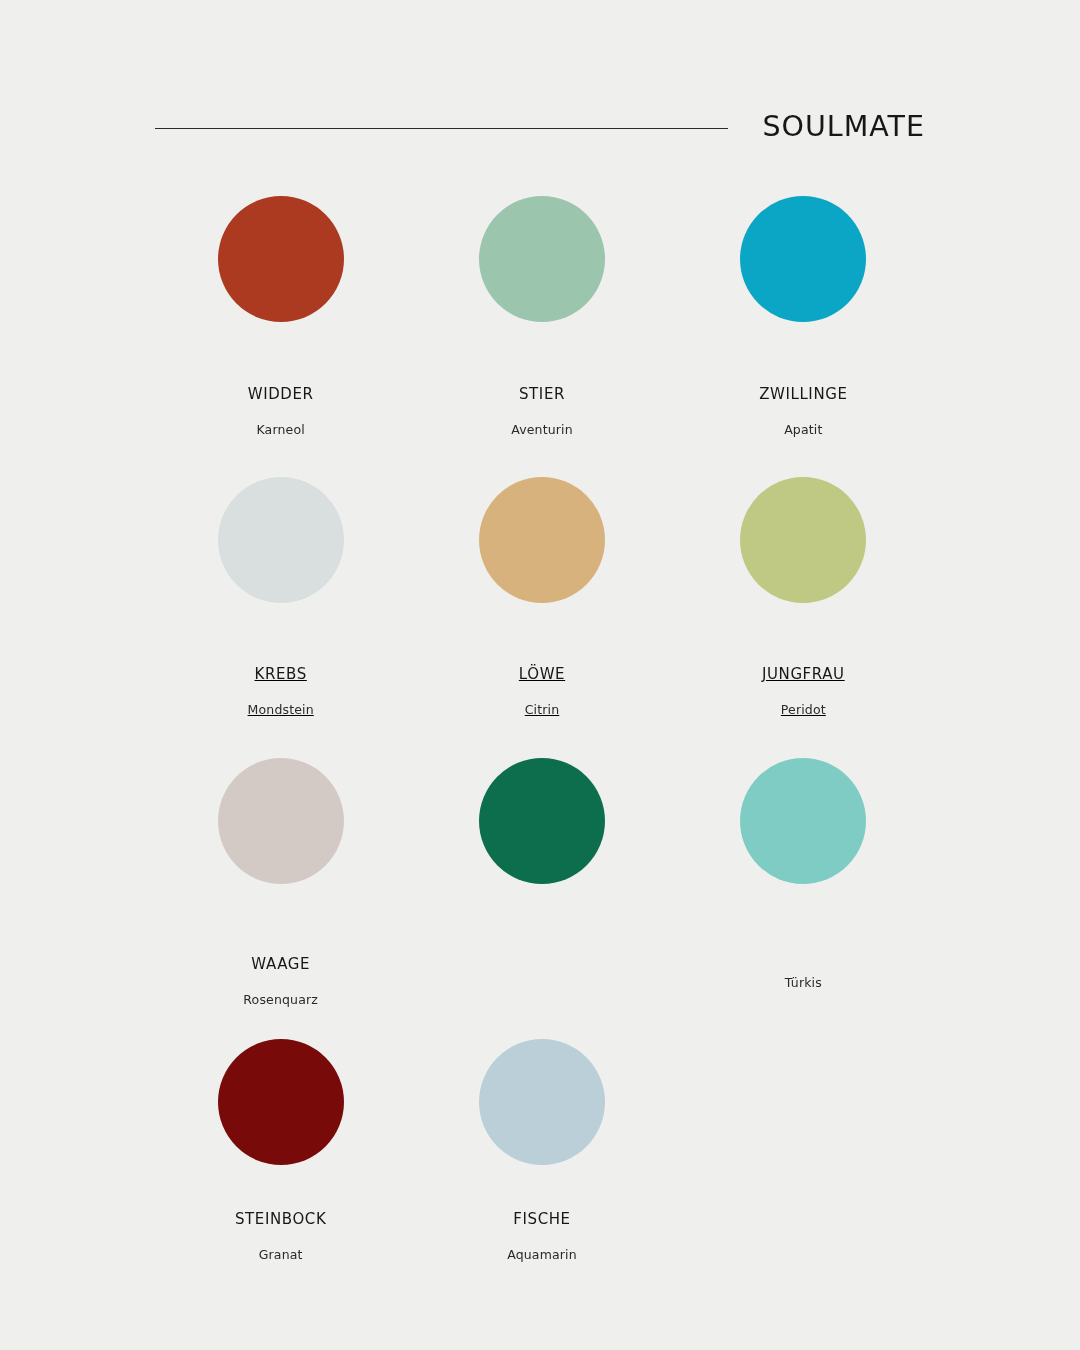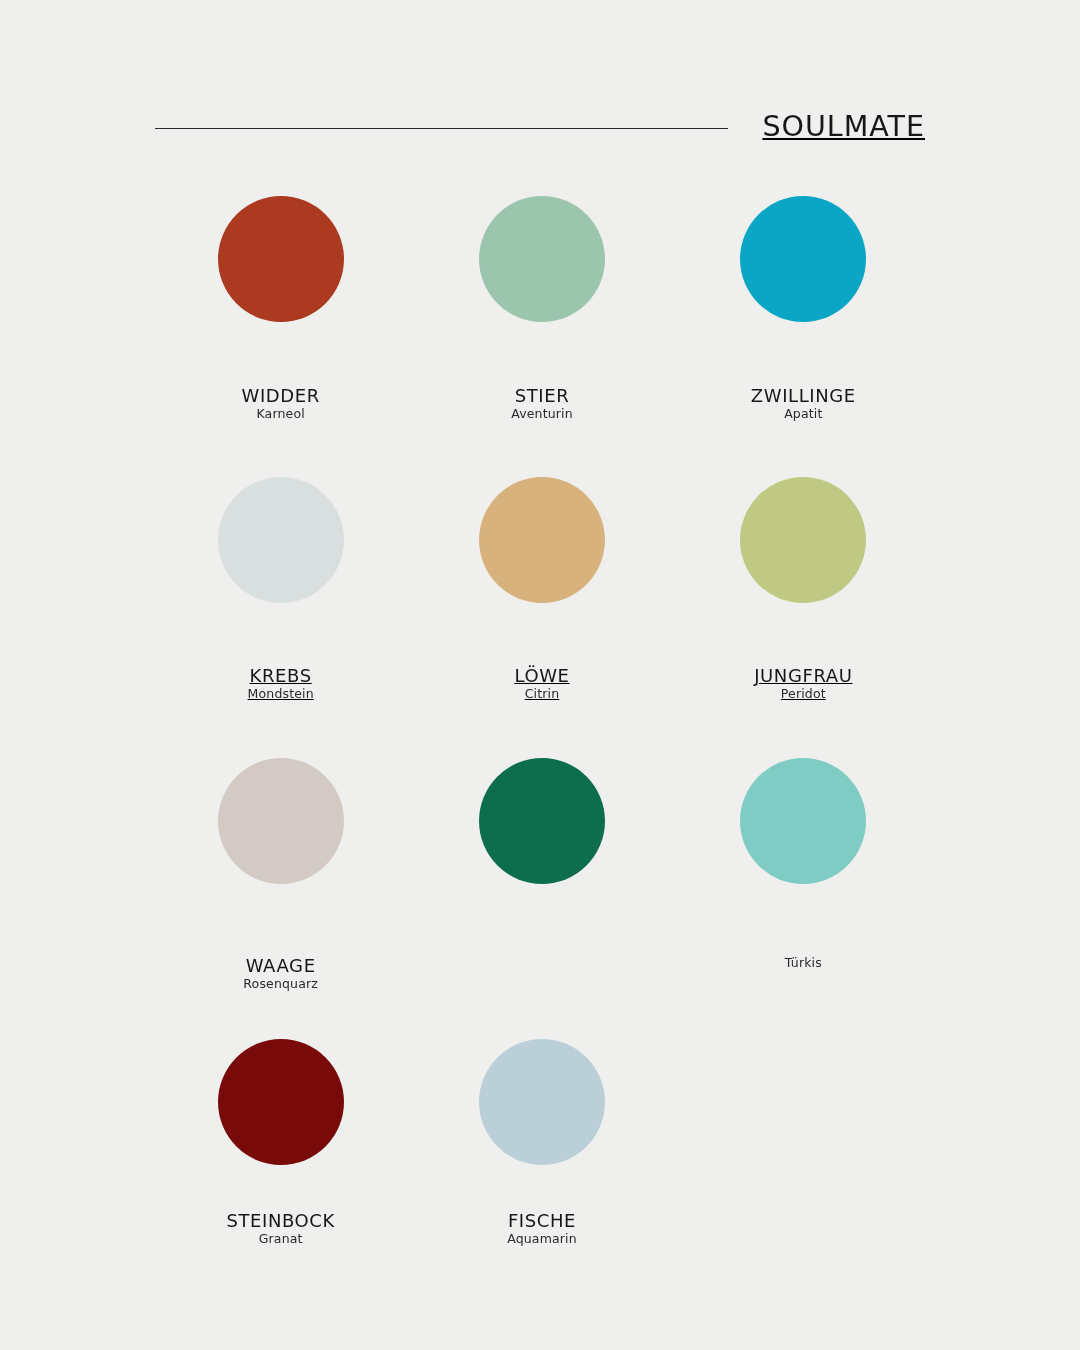--- a/index.html
+++ b/index.html
@@ -27,21 +27,20 @@
   
   .header {
     position: absolute;
     top: 104px;
     left: 155px;
     width: 770px;
     height: 46px;
     display: flex;
     align-items: center;
     gap: 16px;
-    text-decoration: underline;
   }
 
   .header-rule {
     flex: 0 0 573px;
     height: 1px;
     background: #2b2b2b;
     margin-top: 2px;
   }
 
   .header-title {
@@ -87,31 +86,31 @@
     left: 0;
     right: 0;
     text-align: center;
   }
 
   
   .sign .sign-caption { top: 190px; }
 
   .sign-name {
     display: block;
-    font-size: 18px;
+    font-size: 15px;
     letter-spacing: 0.6px;
     color: #171717;
     font-weight: 400;
     line-height: 1.15;
     white-space: nowrap;
   }
 
   .sign-stone {
     display: block;
-    margin-top: 0;
+    margin-top: 20px;
     font-size: 12.5px;
     letter-spacing: 0.15px;
     color: #2a2a2a;
     font-weight: 400;
     line-height: 1.15;
     white-space: nowrap;
   }
 
   
   .grid .sign[data-row="2"] .sign-caption { top: 189px; text-decoration: underline; }

